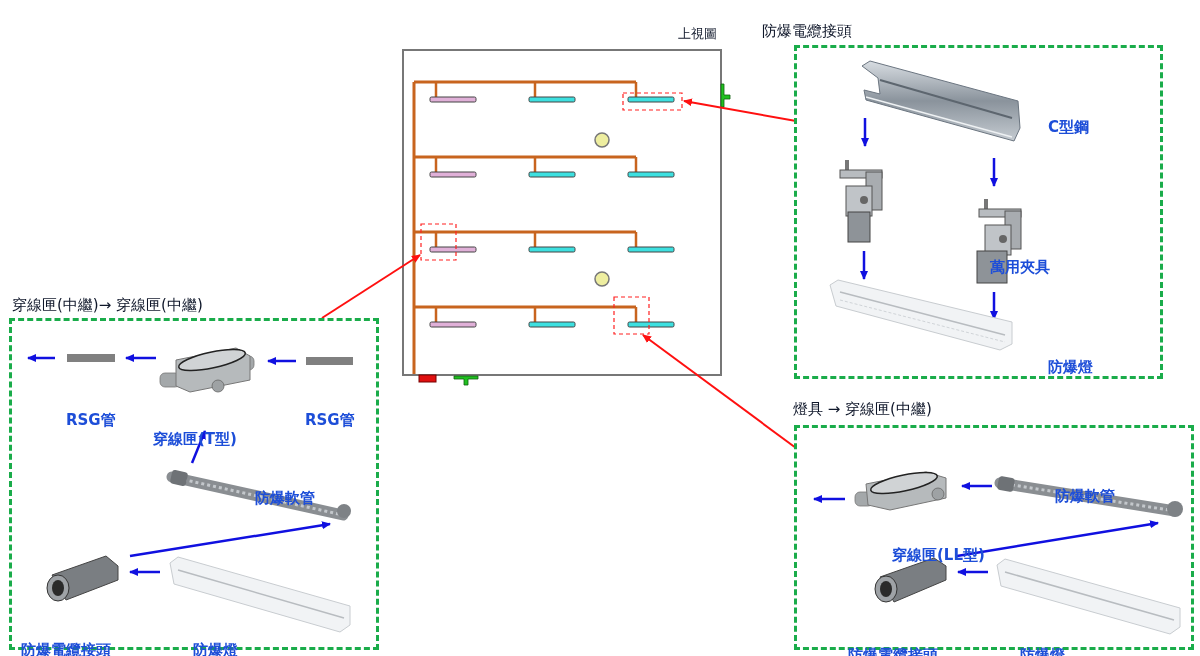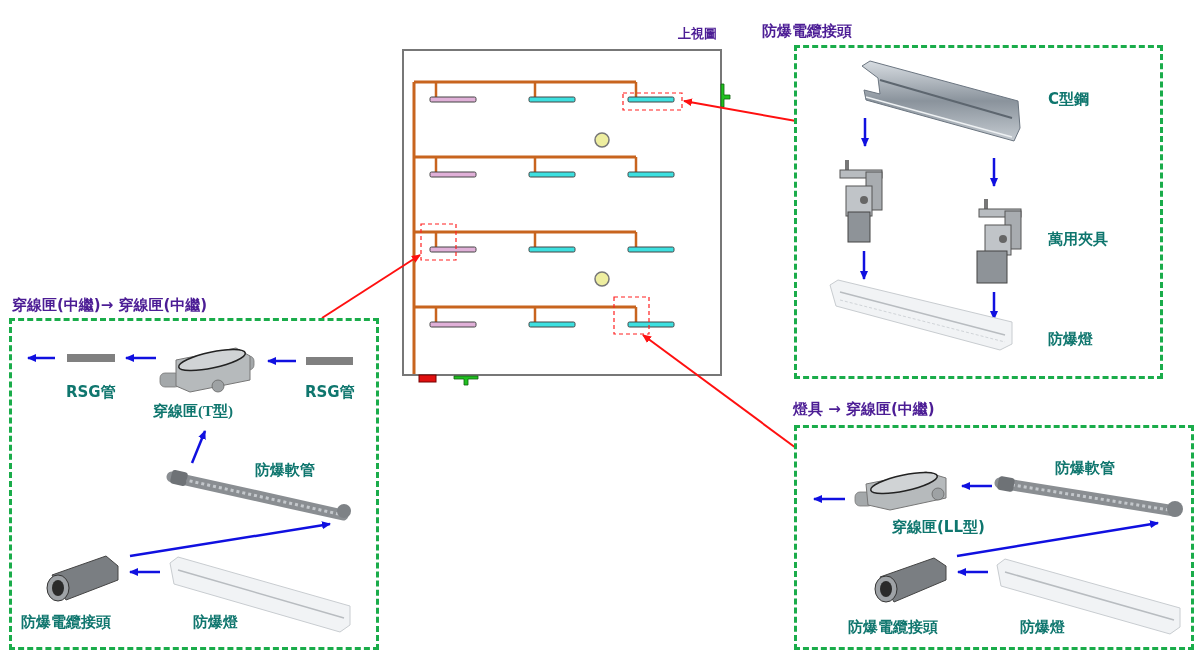--- a/index.html
+++ b/index.html
@@ -1,19 +1,19 @@
 <!DOCTYPE html>
 <html><head>
 <meta charset="utf-8">
 <style>
   html, body { margin: 0; padding: 0; background: #ffffff; }
   body { width: 1200px; height: 656px; position: relative; overflow: hidden;
          font-family: "DejaVu Sans", "Liberation Sans", sans-serif; color: #1a1a1a; }
-  .label { position: absolute; font-size: 15px; font-weight: bold; white-space: nowrap; color: #0f766e; }
-  .title { position: absolute; font-size: 15px; font-weight: bold; white-space: nowrap; color: #4c1d95; }
+  .label { position: absolute; font-size: 15px; font-weight: bold; white-space: nowrap; color: #1d4ed8; margin-top: 28px; }
+  .title { position: absolute; font-size: 15px; font-weight: normal; white-space: nowrap; color: #0f172a; }
   .dashbox { position: absolute; border: 3px dashed #1aac4a; box-sizing: border-box; }
   svg { position: absolute; left: 0; top: 0; overflow: visible; }
 </style>
 </head>
 <body>
 
 <div class="title" style="left:678px; top:25px; font-size:13px;">上視圖</div>
 
 <svg width="1200" height="656">
   <defs>
@@ -169,28 +169,28 @@
   <line x1="988" y1="572" x2="958" y2="572" stroke="#1010e0" stroke-width="2.5" marker-end="url(#bluehead)"></line>
   <g>
     <path d="M997,565 L1005,559 L1180,608 L1180,627 L1170,634 L1001,586 Z" fill="#f1f3f5" stroke="#c8ccd0" stroke-width="1"></path>
     <path d="M1005,572 L1174,620" stroke="#b8bcc0" stroke-width="1.5"></path>
   </g>
 </svg>
 
 <div class="title" style="left:762px; top:22px;">防爆電纜接頭</div>
 <div class="dashbox" style="left:794px; top:45px; width:369px; height:334px;"></div>
 <div class="label" style="left:1048px; top:90px;">C型鋼</div>
-<div class="label" style="left:1048px; top:230px;">萬用夾具</div>
+<div class="label" style="left:990px; top:230px;">萬用夾具</div>
 <div class="label" style="left:1048px; top:330px;">防爆燈</div>
 
 <div class="title" style="left:12px; top:296px;">穿線匣(中繼)→ 穿線匣(中繼)</div>
 <div class="dashbox" style="left:9px; top:318px; width:370px; height:332px;"></div>
 <div class="label" style="left:66px; top:383px;">RSG管</div>
 <div class="label" style="left:305px; top:383px;">RSG管</div>
-<div class="label" style="left:153px; top:402px;font-family:Liberation Serif, serif;">穿線匣(T型)</div>
+<div class="label" style="left:153px; top:402px;">穿線匣(T型)</div>
 <div class="label" style="left:255px; top:461px;">防爆軟管</div>
 <div class="label" style="left:21px; top:613px;">防爆電纜接頭</div>
 <div class="label" style="left:193px; top:613px;">防爆燈</div>
 
 <div class="title" style="left:793px; top:400px;">燈具 → 穿線匣(中繼)</div>
 <div class="dashbox" style="left:794px; top:425px; width:400px; height:225px;"></div>
 <div class="label" style="left:892px; top:518px;">穿線匣(LL型)</div>
 <div class="label" style="left:1055px; top:459px;">防爆軟管</div>
 <div class="label" style="left:848px; top:618px;">防爆電纜接頭</div>
 <div class="label" style="left:1020px; top:618px;">防爆燈</div>

